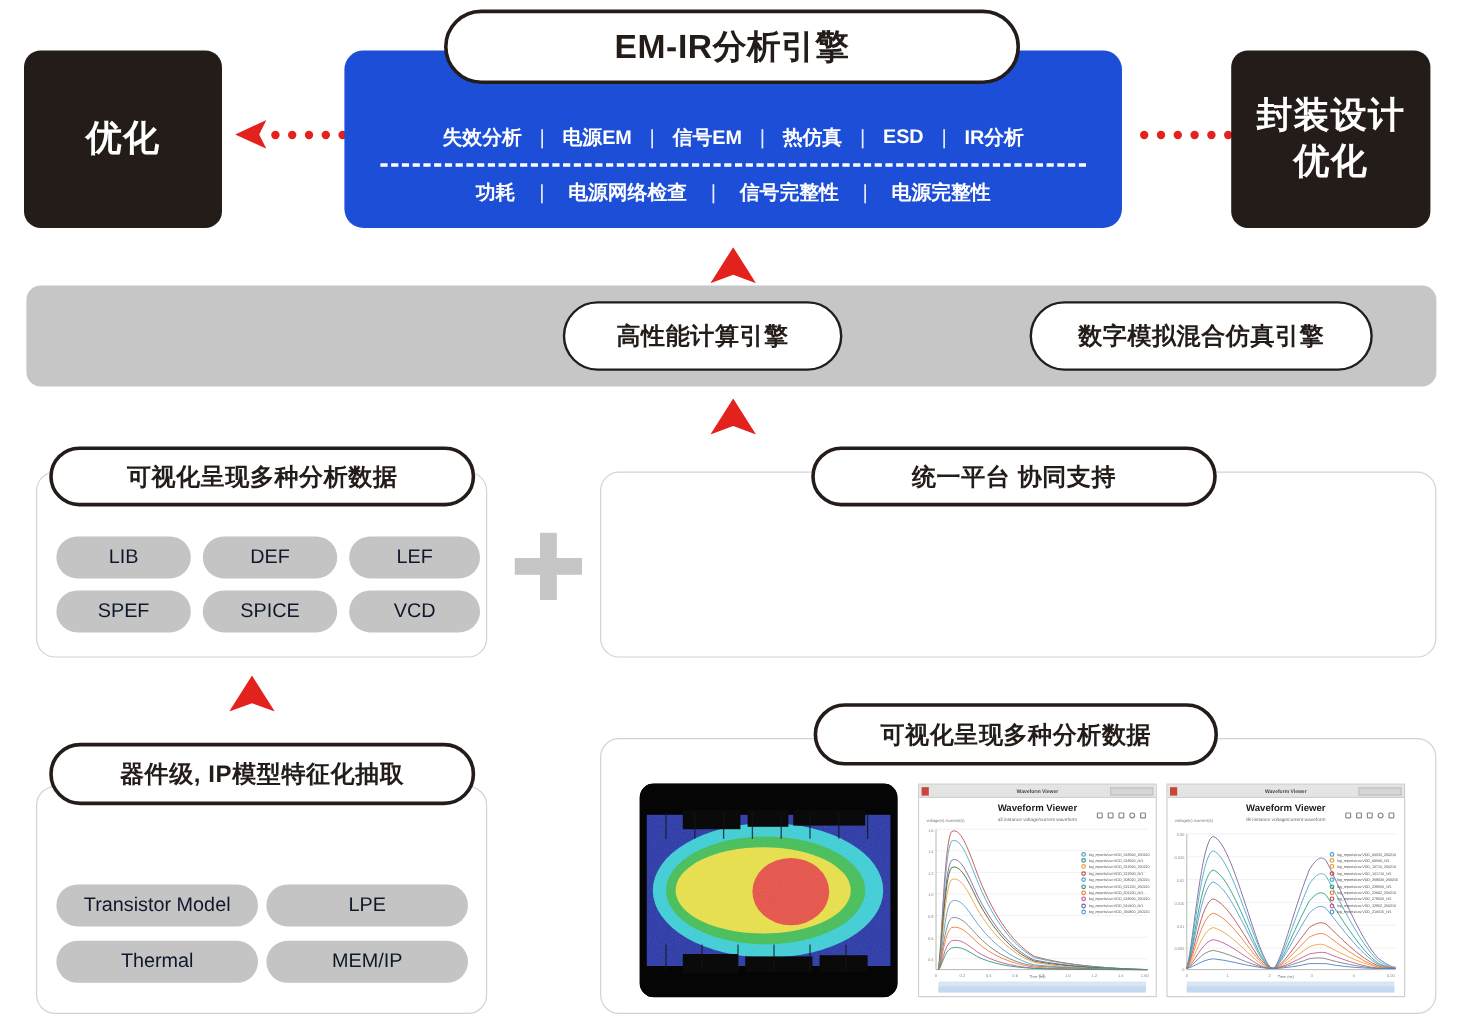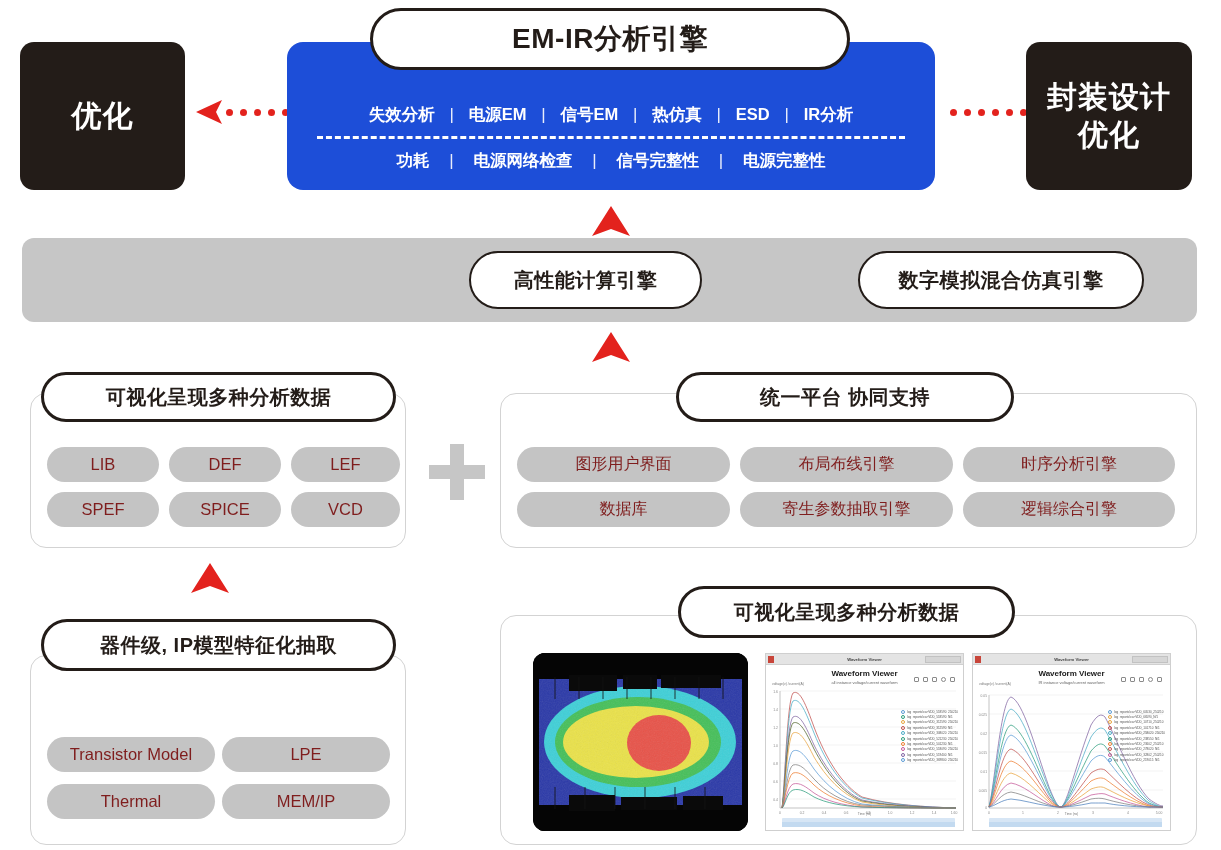--- a/index.html
+++ b/index.html
@@ -110,21 +110,21 @@
   }
   .tag-grid {
     position: absolute;
     display: grid;
     gap: 10px;
   }
   .tag {
     background: #c4c4c4;
     border-radius: 20px;
     display: flex; align-items: center; justify-content: center;
-    font-size: 16.5px; color: #7f1d1d;
+    font-size: 16.5px; color: #0f172a;
     height: 35px;
   }
   .tag.cn { font-size: 16px; }
 
   
   .plus { position: absolute; }
   .plus i {
     position: absolute; background: #c6c6c6; display: block;
   }
   .plus .h { left: 0; top: 21px; width: 56px; height: 14px; }
@@ -309,28 +309,20 @@
     <div class="tag">VCD</div>
   </div>
 
   <div class="plus" style="left:429px; top:444px; width:56px; height:56px;">
     <i class="h"></i>
     <i class="v"></i>
   </div>
 
   <div class="card" style="left:500px; top:393px; width:697px; height:155px;"></div>
   <div class="card-title" style="left:676px; top:372px; width:338px; height:50px;">统一平台 协同支持</div>
-  <div class="tag-grid" style="left:517px; top:447px; width:662px; grid-template-columns: 213px 213px 212px;">
-    <div class="tag cn">图形用户界面</div>
-    <div class="tag cn">布局布线引擎</div>
-    <div class="tag cn">时序分析引擎</div>
-    <div class="tag cn">数据库</div>
-    <div class="tag cn">寄生参数抽取引擎</div>
-    <div class="tag cn">逻辑综合引擎</div>
-  </div>
 
   <div class="arrow-up" style="left:191px; top:563px;">
     <svg width="38" height="30" viewBox="0 0 38 30">
       <path d="M19 0 L38 30 L19 23 L0 30 Z" fill="#e3221d"></path>
     </svg>
   </div>
 
   <div class="card" style="left:30px; top:655px; width:376px; height:190px;"></div>
   <div class="card-title" style="left:41px; top:619px; width:355px; height:52px;">器件级, IP模型特征化抽取</div>
   <div class="tag-grid" style="left:47px; top:692px; width:343px; grid-template-columns: 168px 168px; gap:12px 7px;margin-top:45px;">

